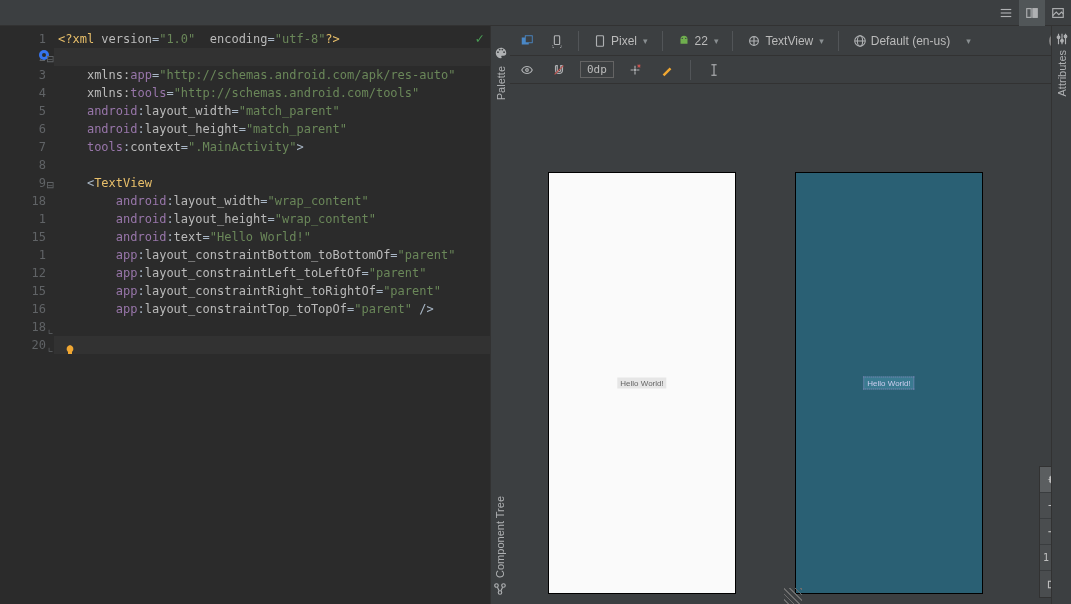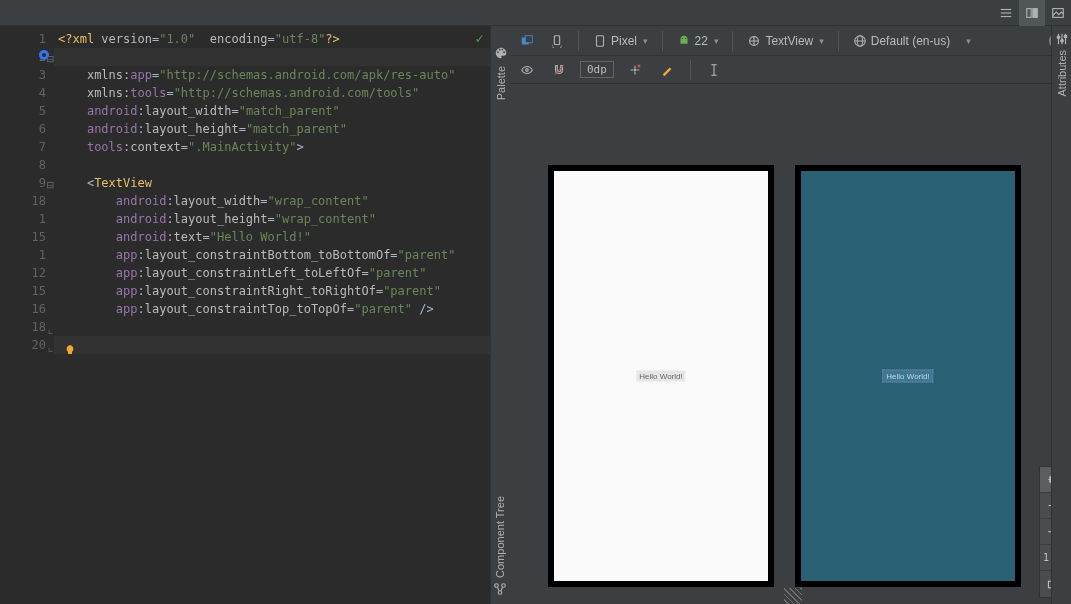--- a/index.html
+++ b/index.html
@@ -44,21 +44,21 @@
 .tb-sep{width:1px;height:20px;background:#525558;margin:0 2px;}
 .tb-btn{display:flex;align-items:center;gap:4px;padding:2px 4px;}
 .tb-btn svg{width:14px;height:14px;}
 .chev{font-size:9px;color:#8a8f92;margin-left:2px;}
 .design-toolbar2 { height:28px; background:#3c3f41; border-bottom:1px solid #323232; display:flex; align-items:center; padding:0 6px; gap:10px;}
 .design-toolbar2 svg{width:14px;height:14px;}
 .margin-box{border:1px solid #646464;padding:1px 6px;font-size:11px;color:#bbbbbb;background:#3c3f41;}
 .warn-circle{width:16px;height:16px;border-radius:50%;background:#808080;color:#3c3f41;display:flex;align-items:center;justify-content:center;font-size:11px;font-weight:bold;margin-left:auto;font-family:sans-serif;}
 
 .canvas-area{flex:1;background:#3c3f41;position:relative;overflow:hidden;}
-.device{position:absolute;top:81px;width:226px;height:422px;border:6px solid #000000;}
+.device{position:absolute;top:88px;width:188px;height:422px;border:1px solid #000000;}
 .device.light{left:38px;background:#fafafa;}
 .device.dark{left:285px;background:#2a6074;}
 .hello{position:absolute;left:50%;top:50%;transform:translate(-50%,-50%);font-size:8px;font-family:sans-serif;padding:1px 3px;}
 .device.light .hello{background:#e6e6e6;color:#666;}
 .device.dark .hello{background:#3a7a90;color:#cce;border:1px dotted #88b;}
 .resize-handle{position:absolute;left:274px;top:504px;width:18px;height:18px;}
 .resize-handle::before{content:"";position:absolute;inset:0;background:repeating-linear-gradient(45deg,#6e6e6e 0 1px,transparent 1px 4px);}
 
 
 .zoom-ctrl{position:absolute;right:6px;bottom:6px;width:26px;background:#4a4d4f;border:1px solid #323232;display:flex;flex-direction:column;}

